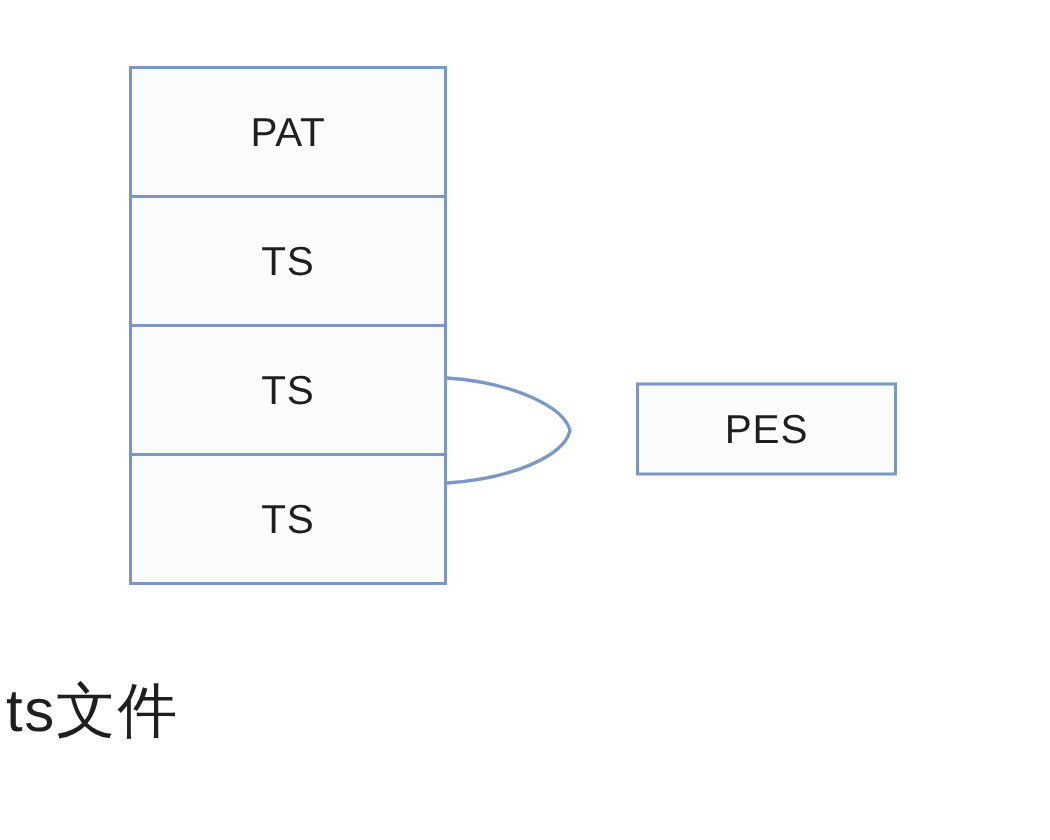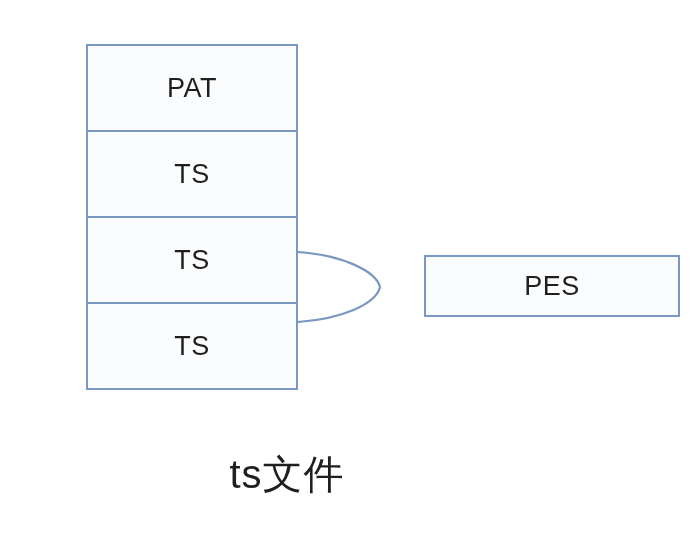--- a/index.html
+++ b/index.html
@@ -57,21 +57,21 @@
     letter-spacing: 0.5px;
     line-height: 1;
     font-weight: 400;
   }
 
   
   .pes-box {
     position: absolute;
     left: 420px;
     top: 255px;
-    width: 256px;
+    width: 174px;
     height: 62px;
     box-sizing: border-box;
     border: 2px solid #7b97c4;
     background: #fbfcfd;
     display: flex;
     align-items: center;
     justify-content: center;
   }
 
   .pes-label {
@@ -91,21 +91,21 @@
     height: 104px;
     pointer-events: none;
   }
 
   
   .caption {
     position: absolute;
     left: 0;
     top: 452px;
     width: 566px;
-    text-align: center;
+    text-align: left;
     font-size: 40px;
     color: #1f1f1f;
     line-height: 1.1;
     font-weight: 400;
     letter-spacing: 1px;
   }
 </style>
 </head>
 <body>
 

